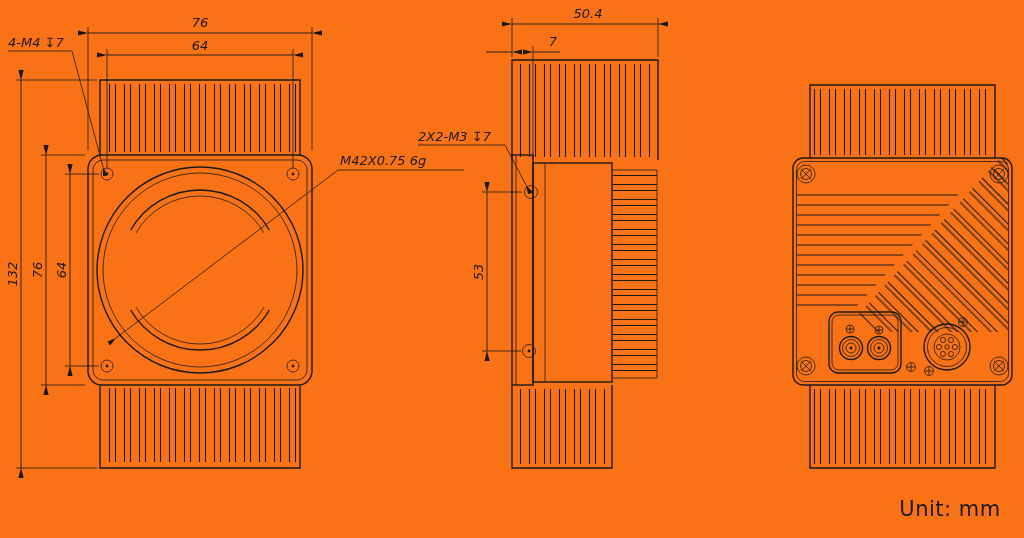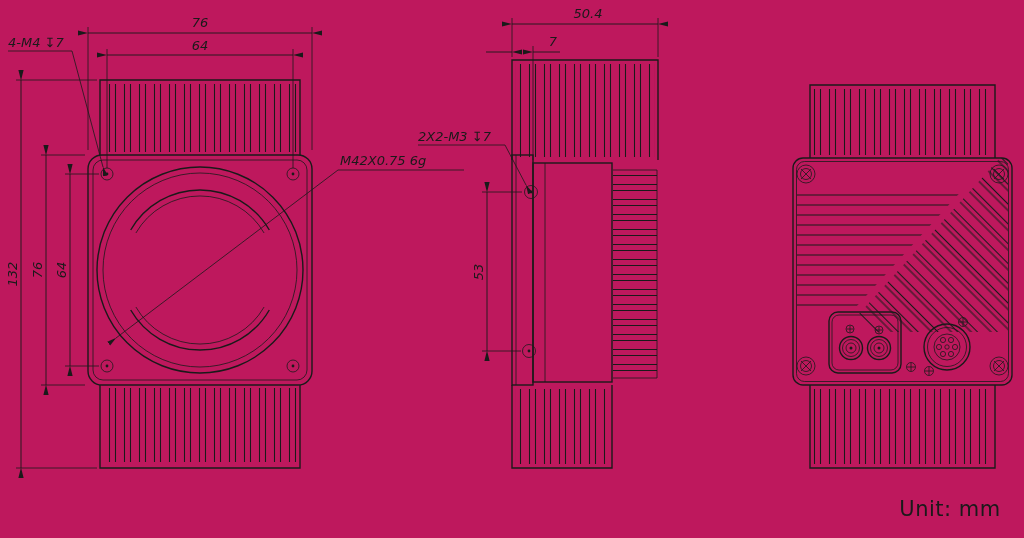--- a/index.html
+++ b/index.html
@@ -1,16 +1,16 @@
 <!DOCTYPE html>
 <html><head>
 <meta charset="utf-8">
 <style>
   html,body{margin:0;padding:0;background:#fff;}
-  #stage{position:relative;width:1024px;height:538px;background:#be185d;overflow:hidden;
+  #stage{position:relative;width:1024px;height:538px;background:#f97316;overflow:hidden;
          font-family:"DejaVu Sans",sans-serif;}
   svg{display:block;}
   text{fill:#1a1a1a;}
   .dim-text{font-size:13px;font-style:italic;}
   .label-text{font-size:13px;font-style:italic;}
   .unit-text{font-size:21px;font-style:normal;letter-spacing:0.5px;}
   .obj{stroke:#1a1a1a;stroke-width:1.4;fill:none;}
   .obj2{stroke:#1a1a1a;stroke-width:0.8;fill:none;}
   .dim{stroke:#1a1a1a;stroke-width:0.9;fill:none;}
   .thin{stroke:#1a1a1a;stroke-width:0.8;fill:none;}

